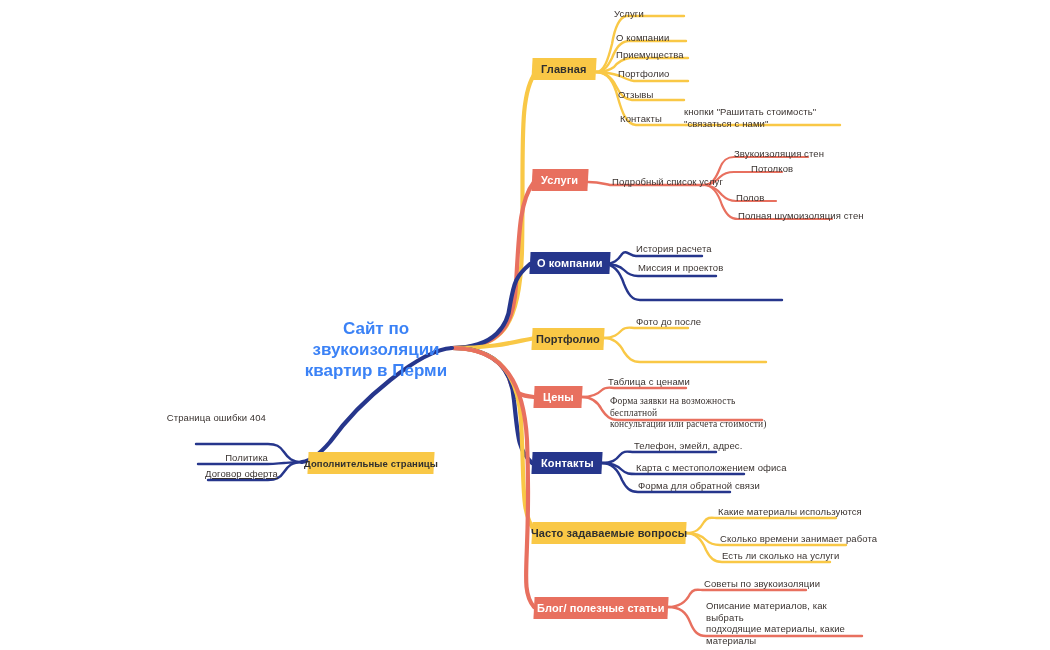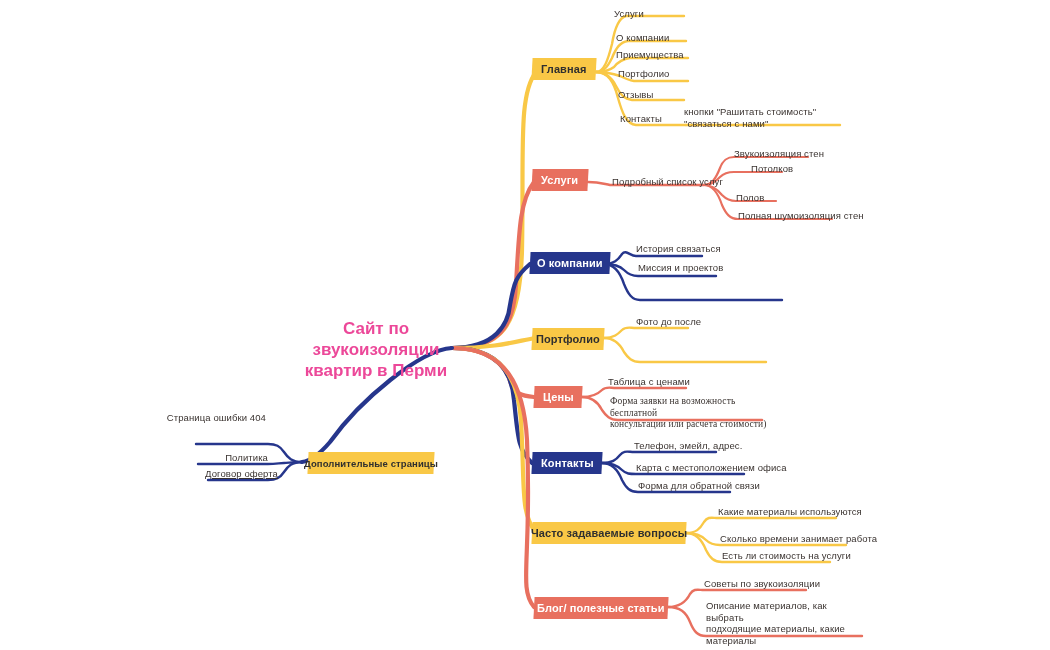--- a/index.html
+++ b/index.html
@@ -51,21 +51,21 @@
   .node.red {
     background: #E8705F;
     color: #ffffff;
   }
   .node.blue {
     background: #26368C;
     color: #ffffff;
   }
   .center-node {
     position: absolute;
-    color: #ec4899;
+    color: #3b82f6;
     font-weight: bold;
     font-size: 17px;
     line-height: 21px;
     text-align: center;
     white-space: nowrap;
   }
   .subtext {
     position: absolute;
     font-size: 9.5px;
     line-height: 11.5px;
@@ -167,21 +167,21 @@
   </div>
   <div class="subtext right" style="left:612px; top:176px;"><span>Подробный список услуг</span></div>
   <div class="subtext right" style="left:734px; top:148px;"><span>Звукоизоляция стен</span></div>
   <div class="subtext right" style="left:734px; top:163px;padding-left:17px;"><span>Потолков</span></div>
   <div class="subtext right" style="left:736px; top:192px;"><span>Полов</span></div>
   <div class="subtext right" style="left:738px; top:210px;"><span>Полная шумоизоляция стен</span></div>
 
   <div class="node blue" style="left:530px; top:252px; width:80px; height:22px; font-size:11px;">
     <span>О компании</span>
   </div>
-  <div class="subtext right" style="left:636px; top:243px;"><span>История связаться</span></div>
+  <div class="subtext right" style="left:636px; top:243px;"><span>История расчета</span></div>
   <div class="subtext right" style="left:638px; top:262px;"><span>Миссия и проектов</span></div>
 
   <div class="node yellow" style="left:532px; top:328px; width:72px; height:22px; font-size:11px;">
     <span>Портфолио</span>
   </div>
   <div class="subtext right" style="left:636px; top:316px;"><span>Фото до после</span></div>
 
   <div class="node red" style="left:534px; top:386px; width:48px; height:22px; font-size:11px;">
     <span>Цены</span>
   </div>
@@ -194,21 +194,21 @@
   </div>
   <div class="subtext right" style="left:634px; top:440px;"><span>Телефон, эмейл, адрес.</span></div>
   <div class="subtext right" style="left:636px; top:462px;"><span>Карта с местоположением офиса</span></div>
   <div class="subtext right" style="left:638px; top:480px;"><span>Форма для обратной связи</span></div>
 
   <div class="node yellow" style="left:532px; top:522px; width:154px; height:22px; font-size:11px;">
     <span>Часто задаваемые вопросы</span>
   </div>
   <div class="subtext right" style="left:718px; top:506px;"><span>Какие материалы используются</span></div>
   <div class="subtext right" style="left:720px; top:533px;"><span>Сколько времени занимает работа</span></div>
-  <div class="subtext right" style="left:722px; top:550px;"><span>Есть ли стоимость на услуги</span></div>
+  <div class="subtext right" style="left:722px; top:550px;"><span>Есть ли сколько на услуги</span></div>
 
   <div class="node red" style="left:534px; top:597px; width:134px; height:22px; font-size:11px;">
     <span>Блог/ полезные статьи</span>
   </div>
   <div class="subtext right" style="left:704px; top:578px;"><span>Советы по звукоизоляции</span></div>
   <div class="subtext right" style="left:706px; top:600px; width:156px;"><span>Описание материалов, как выбрать
 подходящие материалы, какие материалы
 использует наша компания и почему мы
 выбрали именно их</span></div>
 

